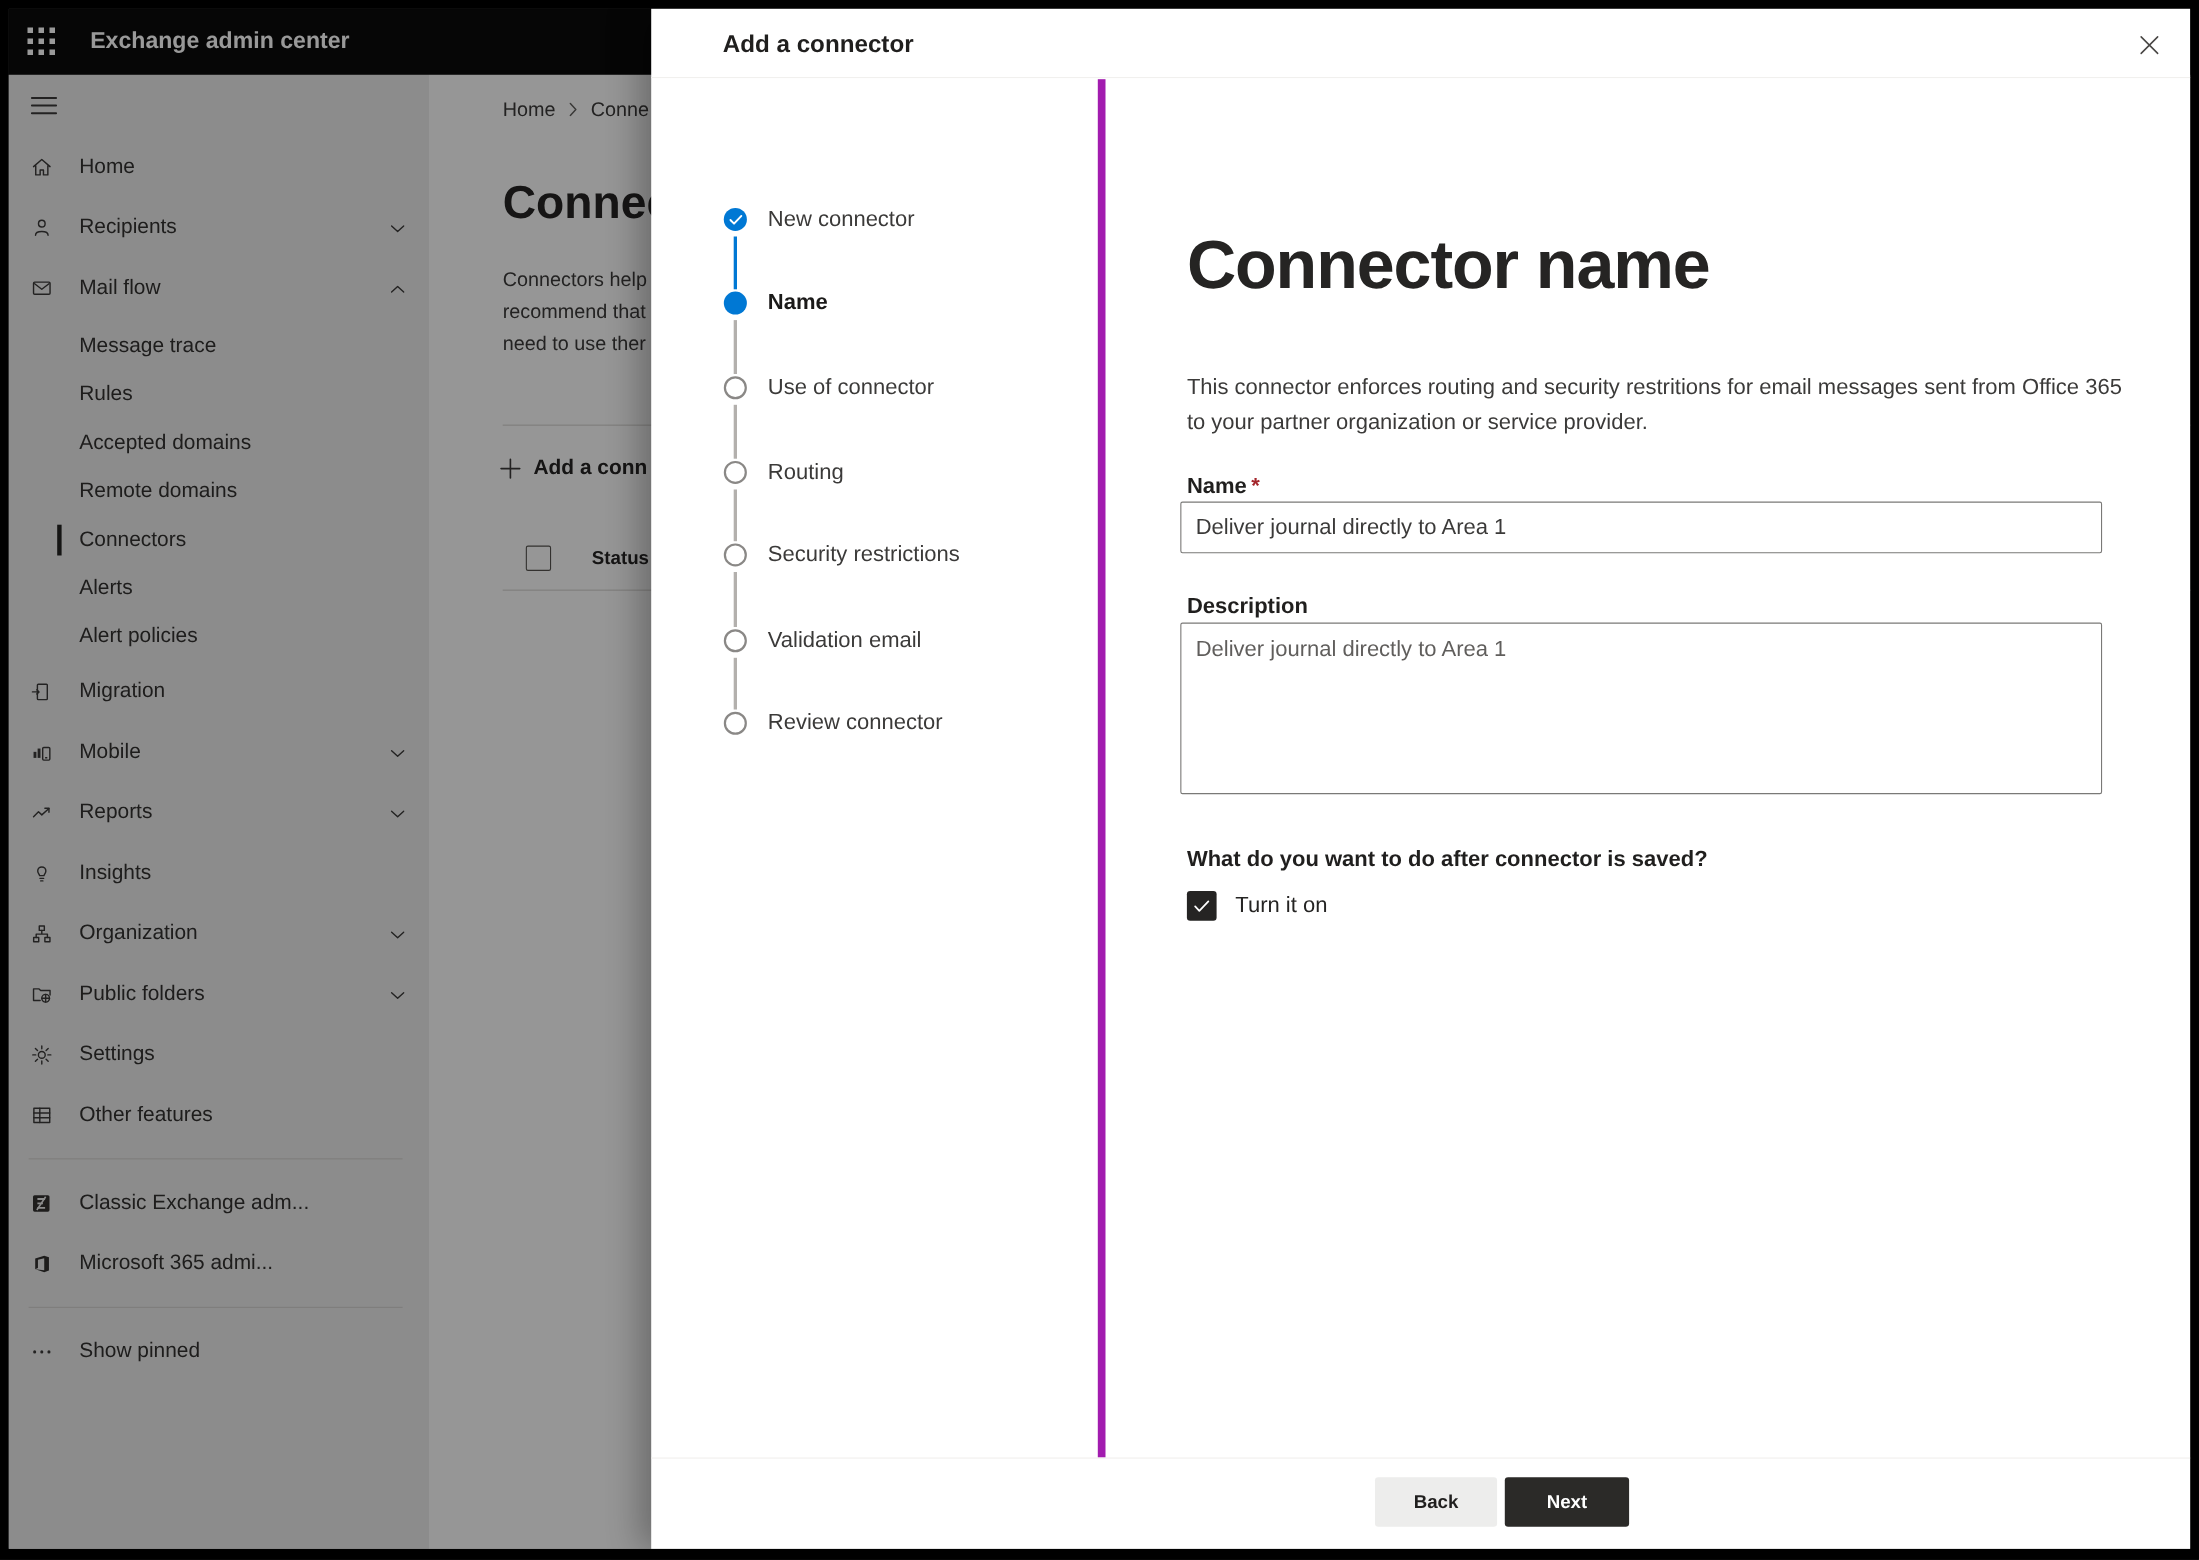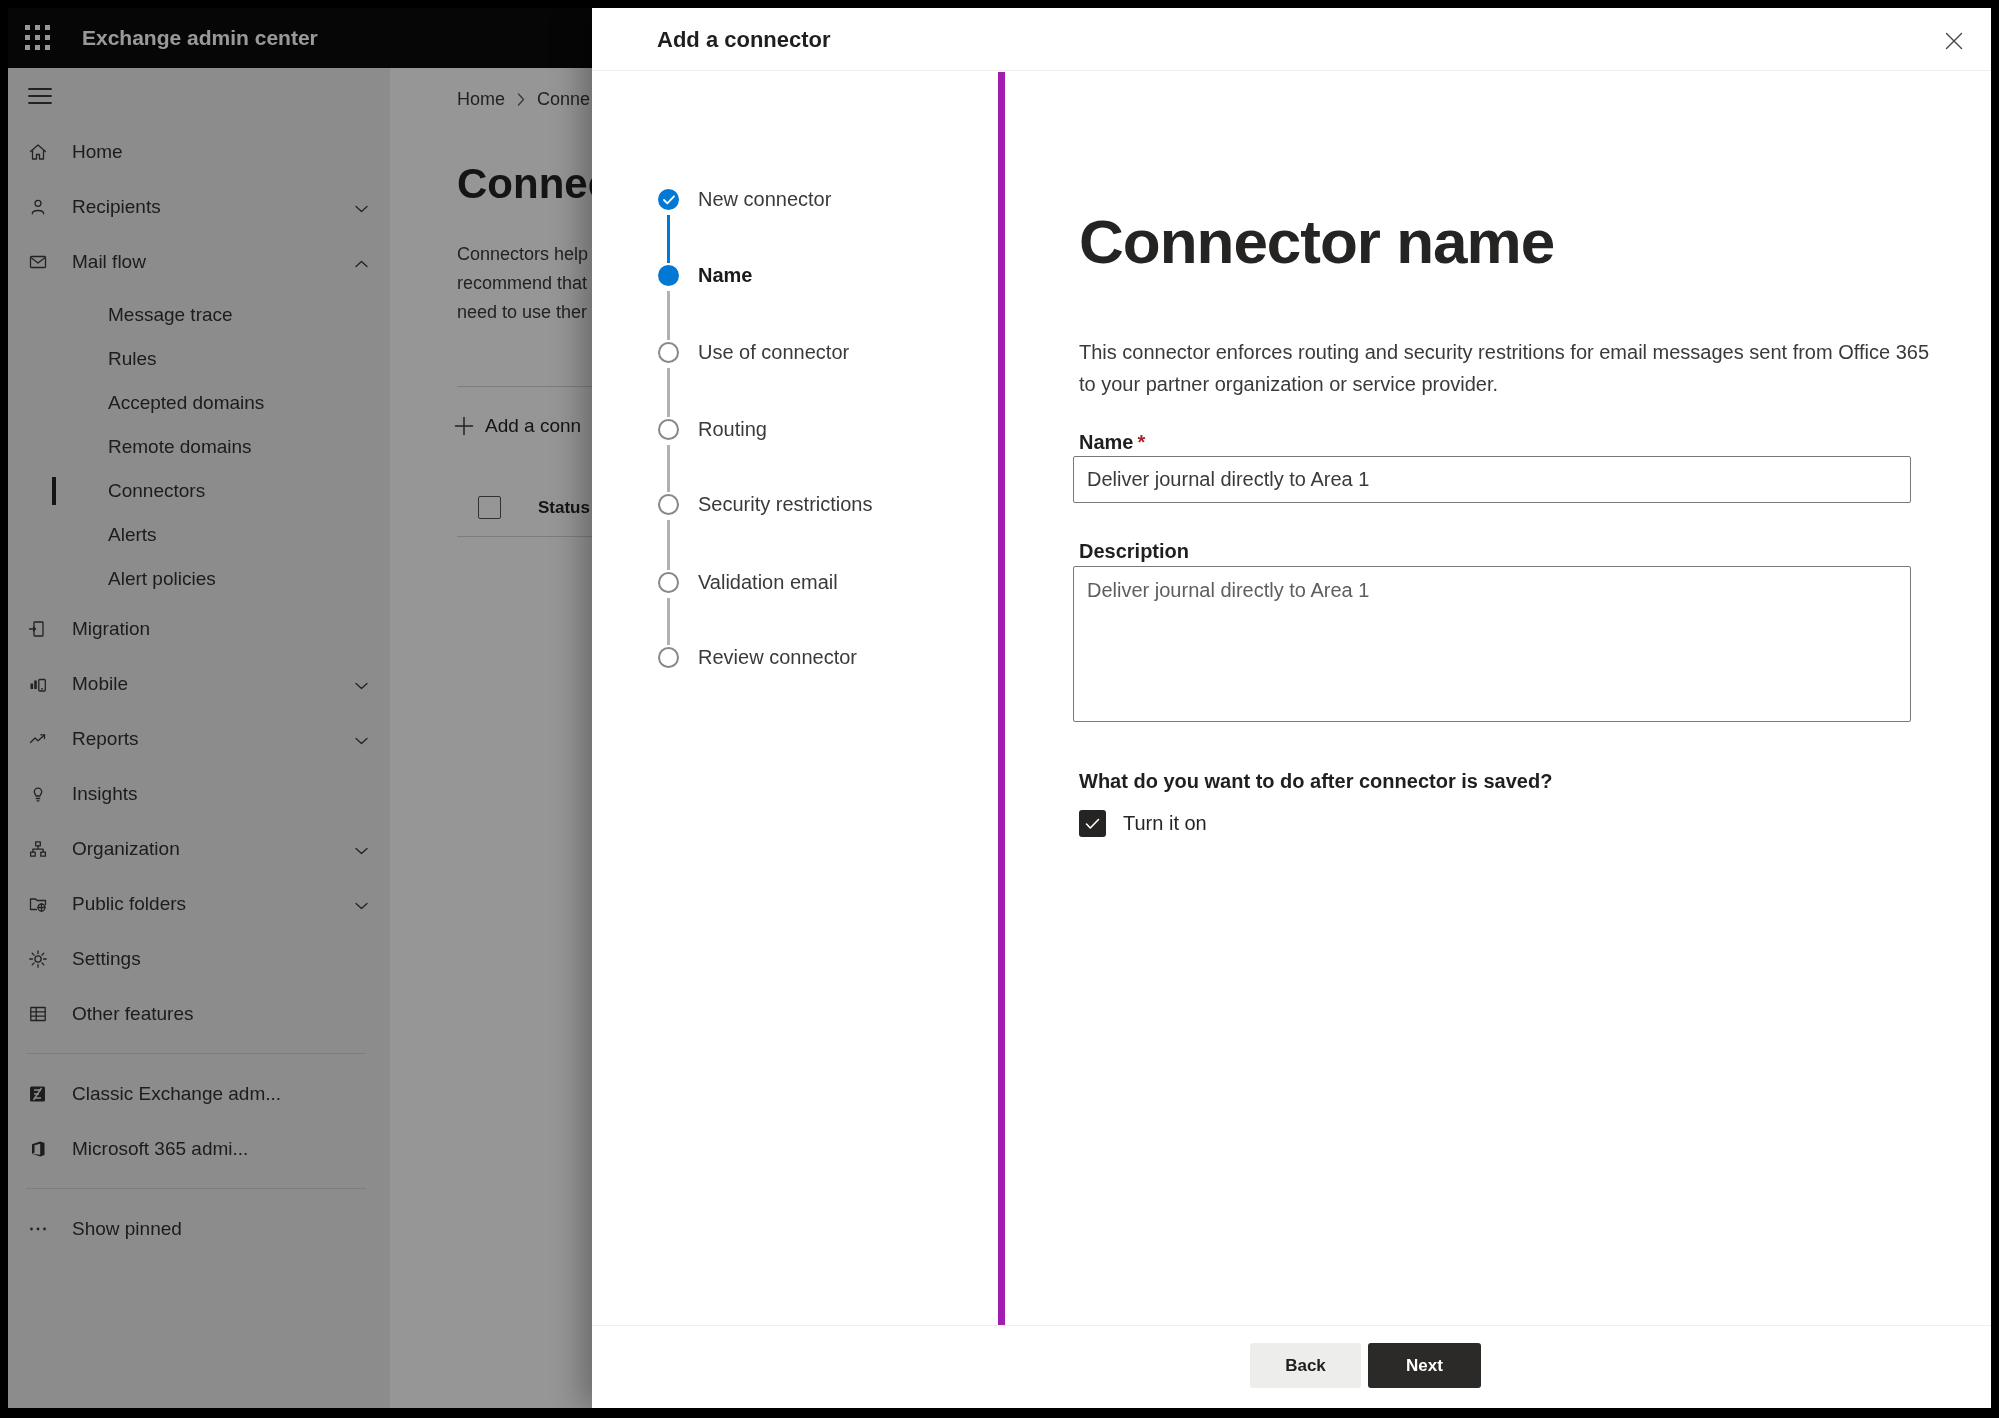--- a/index.html
+++ b/index.html
@@ -18,41 +18,41 @@
   
   #sidebar { position:absolute; left:0; top:60px; bottom:0; width:382px; background:#eaeaea;
              z-index:1; overflow:hidden; }
   .burger { height:56px; display:flex; align-items:center; padding-left:20px; cursor:pointer; }
   .burger svg { display:block; }
   .row { position:relative; display:flex; align-items:center; height:55px; padding-left:20px;
          font-size:19px; color:#323130; cursor:pointer; }
   .row .ic { width:20px; height:20px; flex:0 0 20px; display:flex; align-items:center;
              justify-content:center; color:#3b3a39; }
   .row .lbl { margin-left:24px; white-space:nowrap; }
-  .row.sub { height:44px; padding-left:100px; }
+  .row.sub { height:44px; padding-left:64px; }
   .row.sub .lbl { margin-left:0; }
   .sublist { padding-top:4px; }
   .chev { margin-left:auto; margin-right:22px; }
   .selbar { position:absolute; left:44px; top:50%; transform:translateY(-50%);
             width:4px; height:28px; background:#242322; }
   .sdiv { border-top:1px solid #d2d0ce; margin:12px 24px 12px 18px; }
   svg.oline { stroke:#3b3a39; stroke-width:1.3; fill:none; stroke-linecap:round; stroke-linejoin:round; }
 
   
   #content { position:absolute; left:382px; top:60px; right:0; bottom:0; background:#fafafa; z-index:1; }
   .crumb { position:absolute; left:67px; top:20px; display:flex; align-items:center;
            font-size:18px; color:#3b3a39; }
   .crumb .sep { margin:2px 12px 0 12px; }
   .bg-h1 { position:absolute; left:67px; top:92px; font-size:42px; font-weight:700;
            color:#252423; white-space:nowrap; }
   .bg-par { position:absolute; left:67px; top:172px; font-size:18px; line-height:29px;
             color:#3b3a39; white-space:nowrap; }
   .bg-div1 { position:absolute; left:67px; right:0; top:318px; border-top:1px solid #d2d0ce; }
   .addbtn { position:absolute; left:63px; top:338px; height:40px; display:flex; align-items:center;
-            font-size:19px; font-weight:400; color:#252423; cursor:pointer; white-space:nowrap; }
+            font-size:19px; font-weight:700; color:#252423; cursor:pointer; white-space:nowrap; }
   .addbtn svg { margin-right:10px; }
   .bg-check { position:absolute; left:88px; top:428px; width:23px; height:23px;
               border:1.6px solid #55534f; border-radius:2px; background:transparent; cursor:pointer; }
   .bg-status { position:absolute; left:148px; top:430px; font-size:17px; font-weight:600; color:#252423; }
   .bg-div2 { position:absolute; left:67px; right:0; top:468px; border-top:1px solid #d2d0ce; }
 
   
   #overlay { position:absolute; inset:0; background:rgba(0,0,0,0.40); z-index:5; }
 
   

